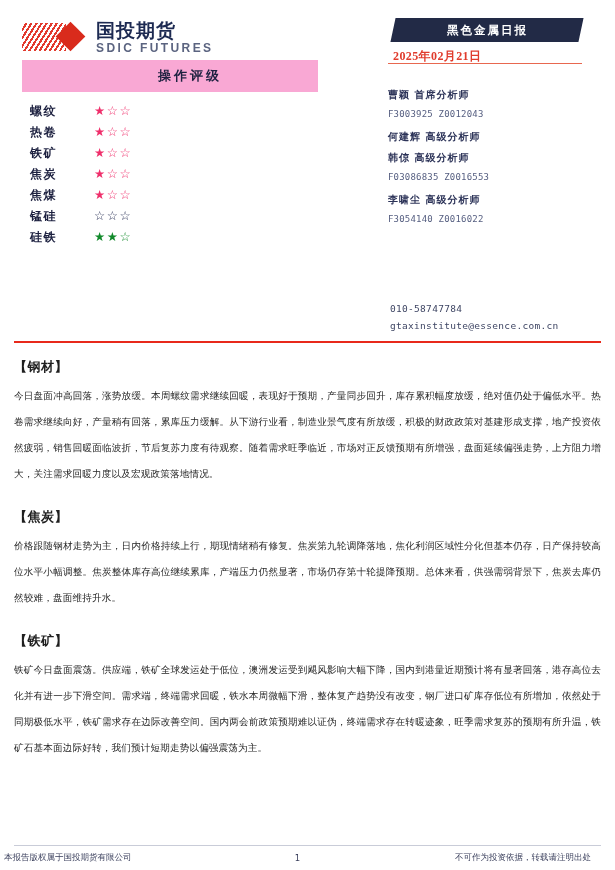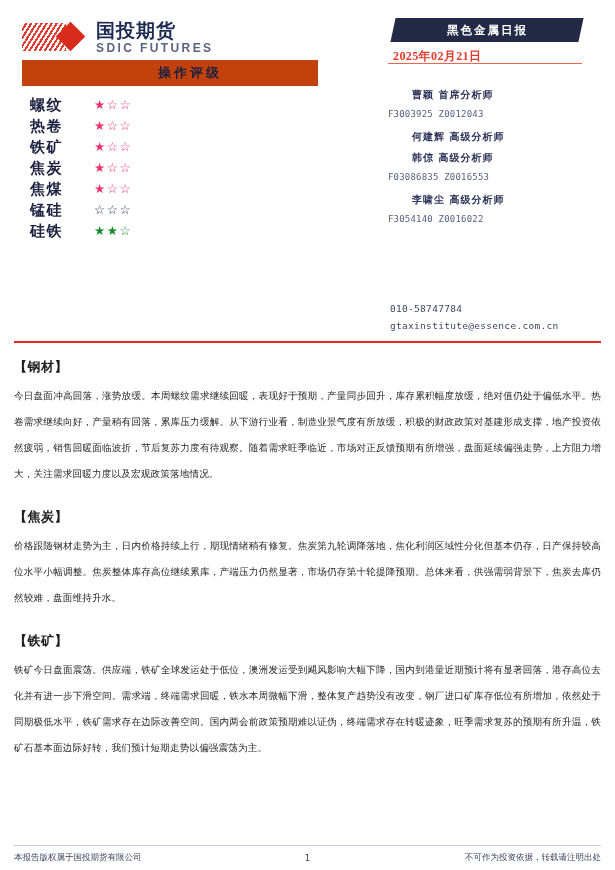--- a/index.html
+++ b/index.html
@@ -107,22 +107,22 @@
     background: #e8674f;
   }
 
   
   .rating-box {
     position: absolute;
     left: 22px; top: 60px;
     width: 296px;
   }
   .rating-head {
-    background: #c2410c;
-    height: 26px;
+    background: #f9a8d4;
+    height: 32px;
     display: flex;
     align-items: center;
     justify-content: center;
     padding-left: 40px;
   }
   .rating-head-title {
     font-family: "DejaVu Sans", sans-serif;
     font-size: 13px;
     font-weight: bold;
     color: #1d2140;
@@ -131,21 +131,21 @@
   .rating-rows { margin-top: 9px; }
   .rating-row {
     display: flex;
     align-items: center;
     height: 21px;
   }
   .rating-name {
     width: 72px;
     padding-left: 8px;
     font-family: "DejaVu Sans", sans-serif;
-    font-size: 15px;
+    font-size: 12px;
     font-weight: bold;
     color: #1d2140;
     letter-spacing: 1.5px;
   }
   .rating-stars {
     font-size: 12.5px;
     letter-spacing: 1.5px;
     line-height: 1;
     font-family: "DejaVu Sans", sans-serif;
   }
@@ -156,21 +156,20 @@
     left: 388px; top: 88px;
     width: 215px;
   }
   .analyst-name {
     font-family: "DejaVu Sans", sans-serif;
     font-size: 10px;
     font-weight: bold;
     color: #2c3358;
     letter-spacing: 1px;
     margin-bottom: 7px;
-    margin-left: 24px;
   }
   .analyst-lic {
     font-family: "DejaVu Sans Mono", monospace;
     font-size: 9px;
     color: #555e80;
     letter-spacing: 0.2px;
     margin-bottom: 11px;
   }
   .contact {
     position: absolute;
@@ -218,21 +217,21 @@
 
   
   .footer-rule {
     position: absolute;
     left: 14px; bottom: 24px;
     width: 587px; height: 1px;
     background: #c9ccd8;
   }
   .footer {
     position: absolute;
-    left: 14px; bottom: 6px;
+    left: 4px; bottom: 6px;
     width: 587px;
     display: flex;
     align-items: center;
     font-family: "DejaVu Sans", sans-serif;
     font-size: 8.5px;
     color: #3a3f5c;
   }
   .footer-left { flex: 0 0 34%; text-align: left; }
   .footer-center { flex: 0 0 32%; text-align: center; }
   .footer-right { flex: 0 0 34%; text-align: right; }

